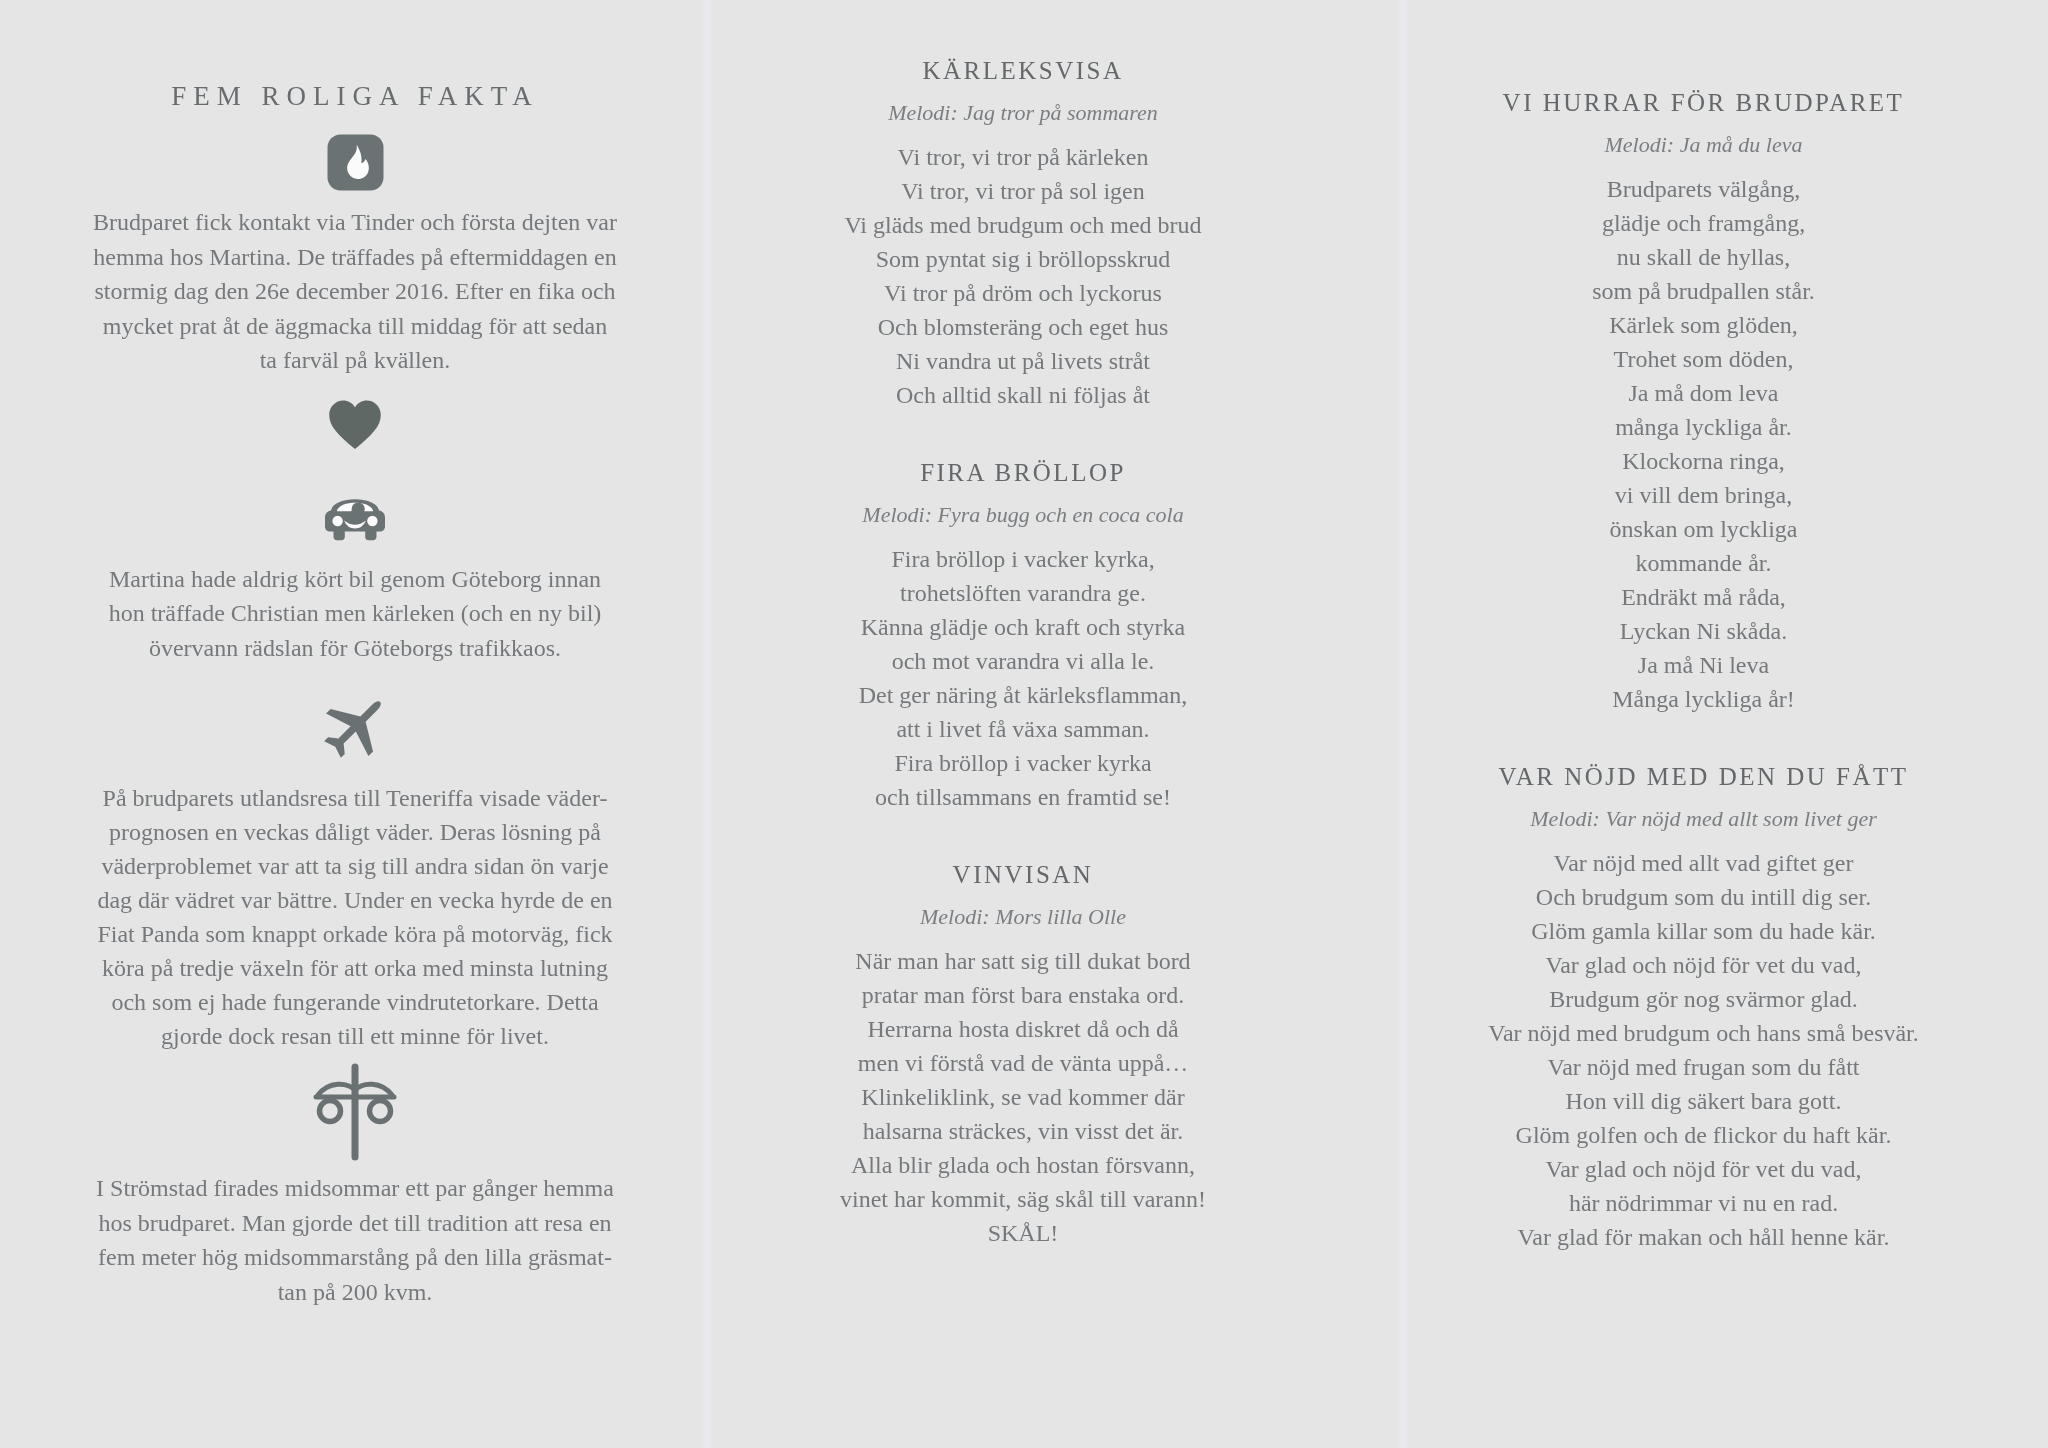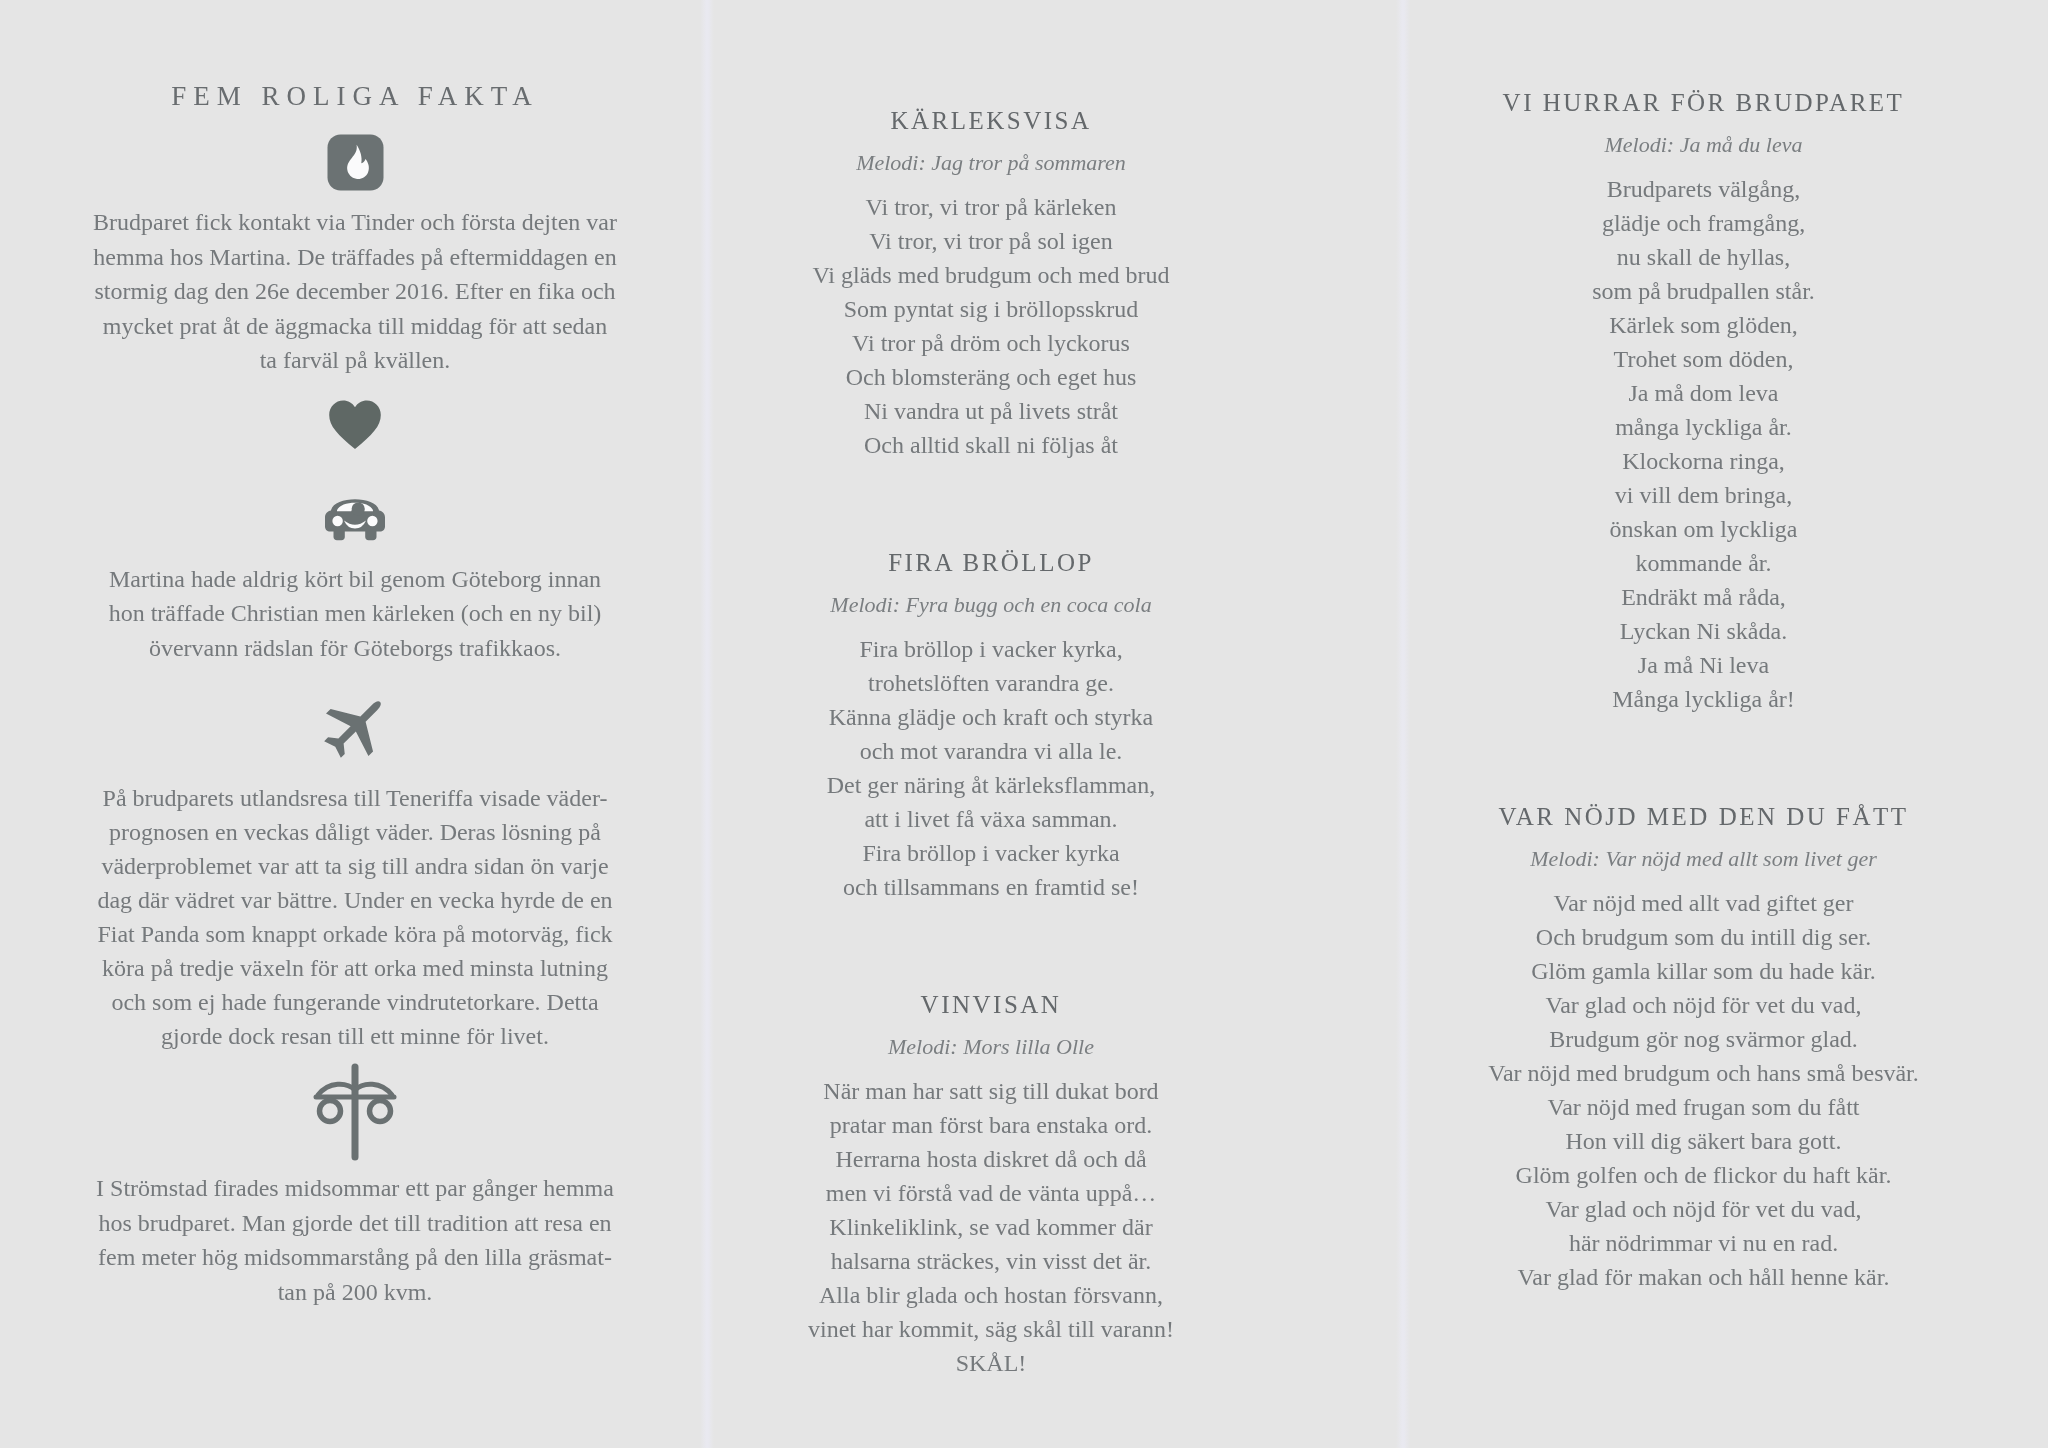--- a/index.html
+++ b/index.html
@@ -7,21 +7,21 @@
     width: 2048px; height: 1448px;
     background: #fbfbfc;
     font-family: "Liberation Serif", "DejaVu Serif", serif;
     color: #75797c;
     -webkit-font-smoothing: antialiased;
   }
   .page { position: relative; width: 2048px; height: 1448px; overflow: hidden; background: #e5e5e5; }
 
   .panel { position: absolute; top: 0; height: 100%; box-sizing: border-box; text-align: center; }
   .panel-left  { left: 0;     width: 710px; padding-top: 78px; }
-  .panel-mid   { left: 678px; width: 696px; padding-top: 104px; padding-right: 70px; }
+  .panel-mid   { left: 710px; width: 696px; padding-top: 54px; padding-right: 70px; }
   .panel-right { left: 1406px; width: 642px; padding-top: 86px; padding-right: 47px; }
 
   .fold { position: absolute; top: 0; width: 14px; height: 100%; pointer-events: none;
           background: linear-gradient(90deg, rgba(231,231,238,0) 0%, #e9e9f0 45%, #e9e9f0 58%, rgba(231,231,238,0) 100%); }
   .fold-1 { left: 700px; }
   .fold-2 { left: 1396px; }
 
   h1.facts-title {
     margin: 0; font-weight: 400; color: #686c6f;
     font-size: 27px; letter-spacing: 7px; line-height: 36px;
@@ -38,21 +38,21 @@
     margin: 0; white-space: pre-line;
     font-size: 24px; line-height: 34.5px; color: #75797c;
   }
   .fact-1 { margin-top: 14px; }
   .fact-2 { margin-top: 18px; }
   .fact-3 { margin-top: 20px; }
   .fact-4 { margin-top: 14px; line-height: 34px; }
   .fact-5 { margin-top: 10px; }
 
   .song { margin: 0; }
-  .song + .song { margin-top: 84px; }
+  .song + .song { margin-top: 44px; }
   h2.song-title {
     margin: 0; font-weight: 400; color: #64686b;
     font-size: 25px; letter-spacing: 2.5px; line-height: 34px;
   }
   .melody {
     margin: 9px 0 0; font-style: italic;
     font-size: 22px; line-height: 32px; color: #7a7e81;
   }
   .lines {
     margin: 11px 0 0; white-space: pre-line;

